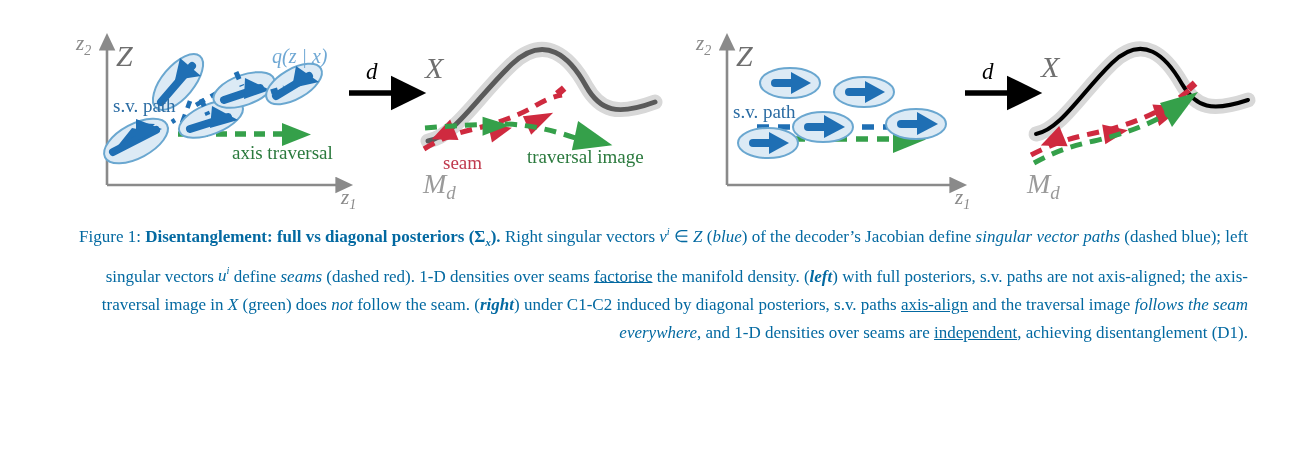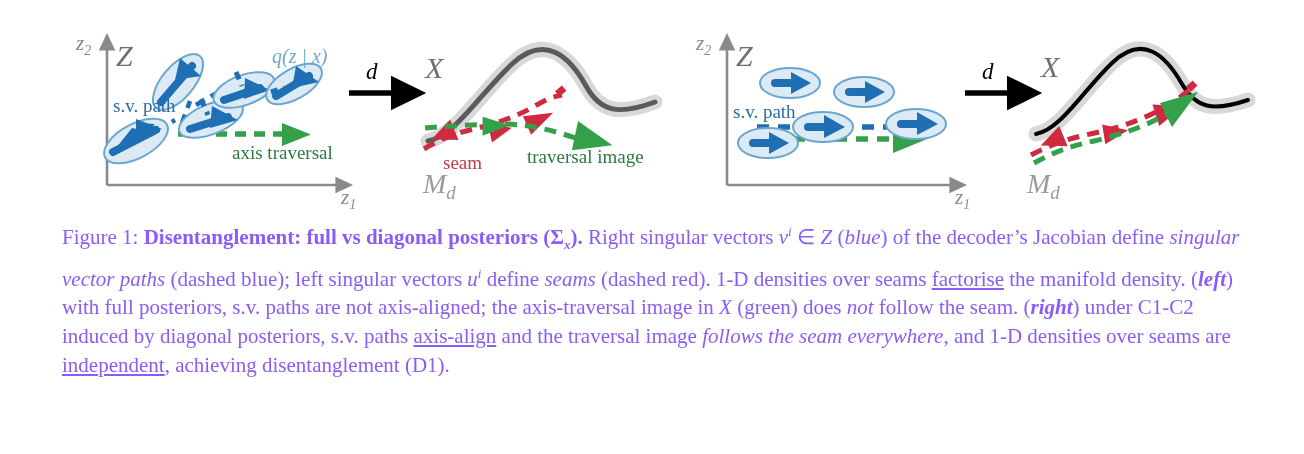--- a/index.html
+++ b/index.html
@@ -25,24 +25,24 @@
     top: 0;
     width: 1304px;
     height: 210px;
   }
   #caption {
     position: absolute;
     left: 62px;
     top: 218px;
     width: 1186px;
     font-family: "Liberation Serif", serif;
-    font-size: 21px;
+    font-size: 17px;
     line-height: 28.6px;
-    color: #8b5cf6;
-    text-align: left;
+    color: #0369a1;
+    text-align: right;
   }
   #caption .b { font-weight: bold; }
   #caption .i { font-style: italic; }
   #caption .bi { font-weight: bold; font-style: italic; }
   #caption .u { text-decoration: underline; }
   #caption .cal { font-family: "Liberation Serif", serif; font-style: italic; }
   #caption .sup {
     font-size: 0.62em;
     vertical-align: super;
     font-style: italic;

